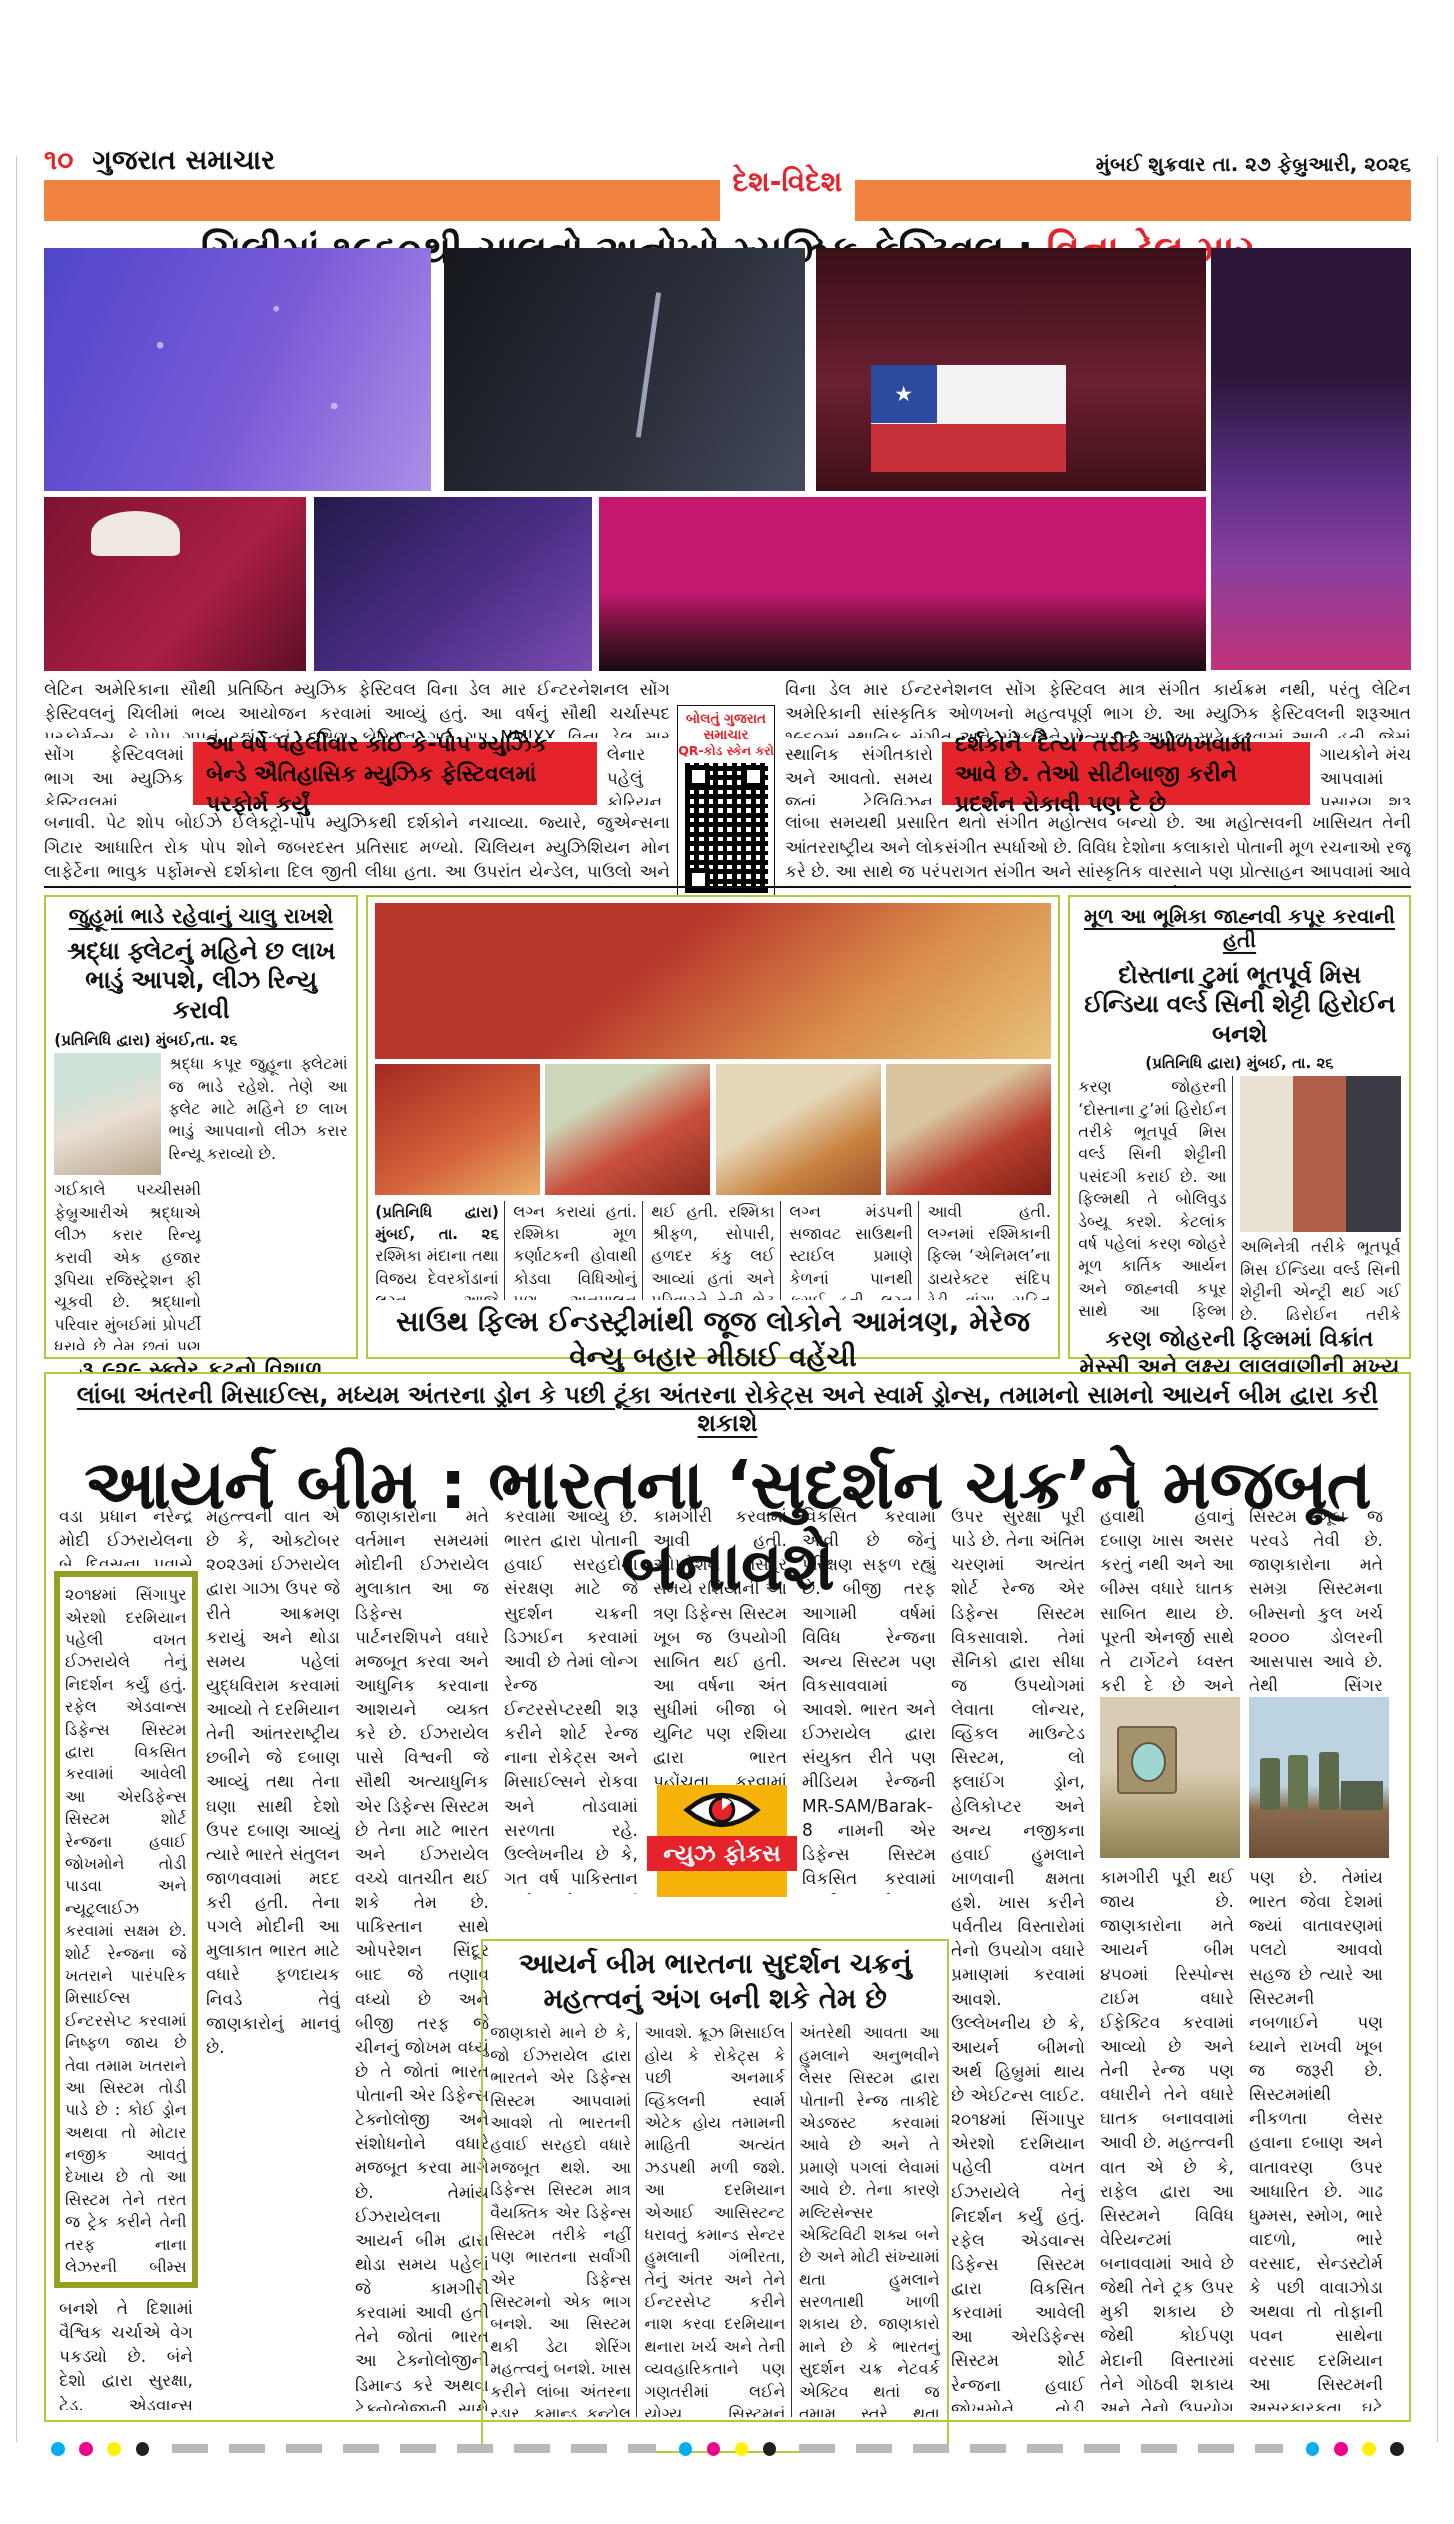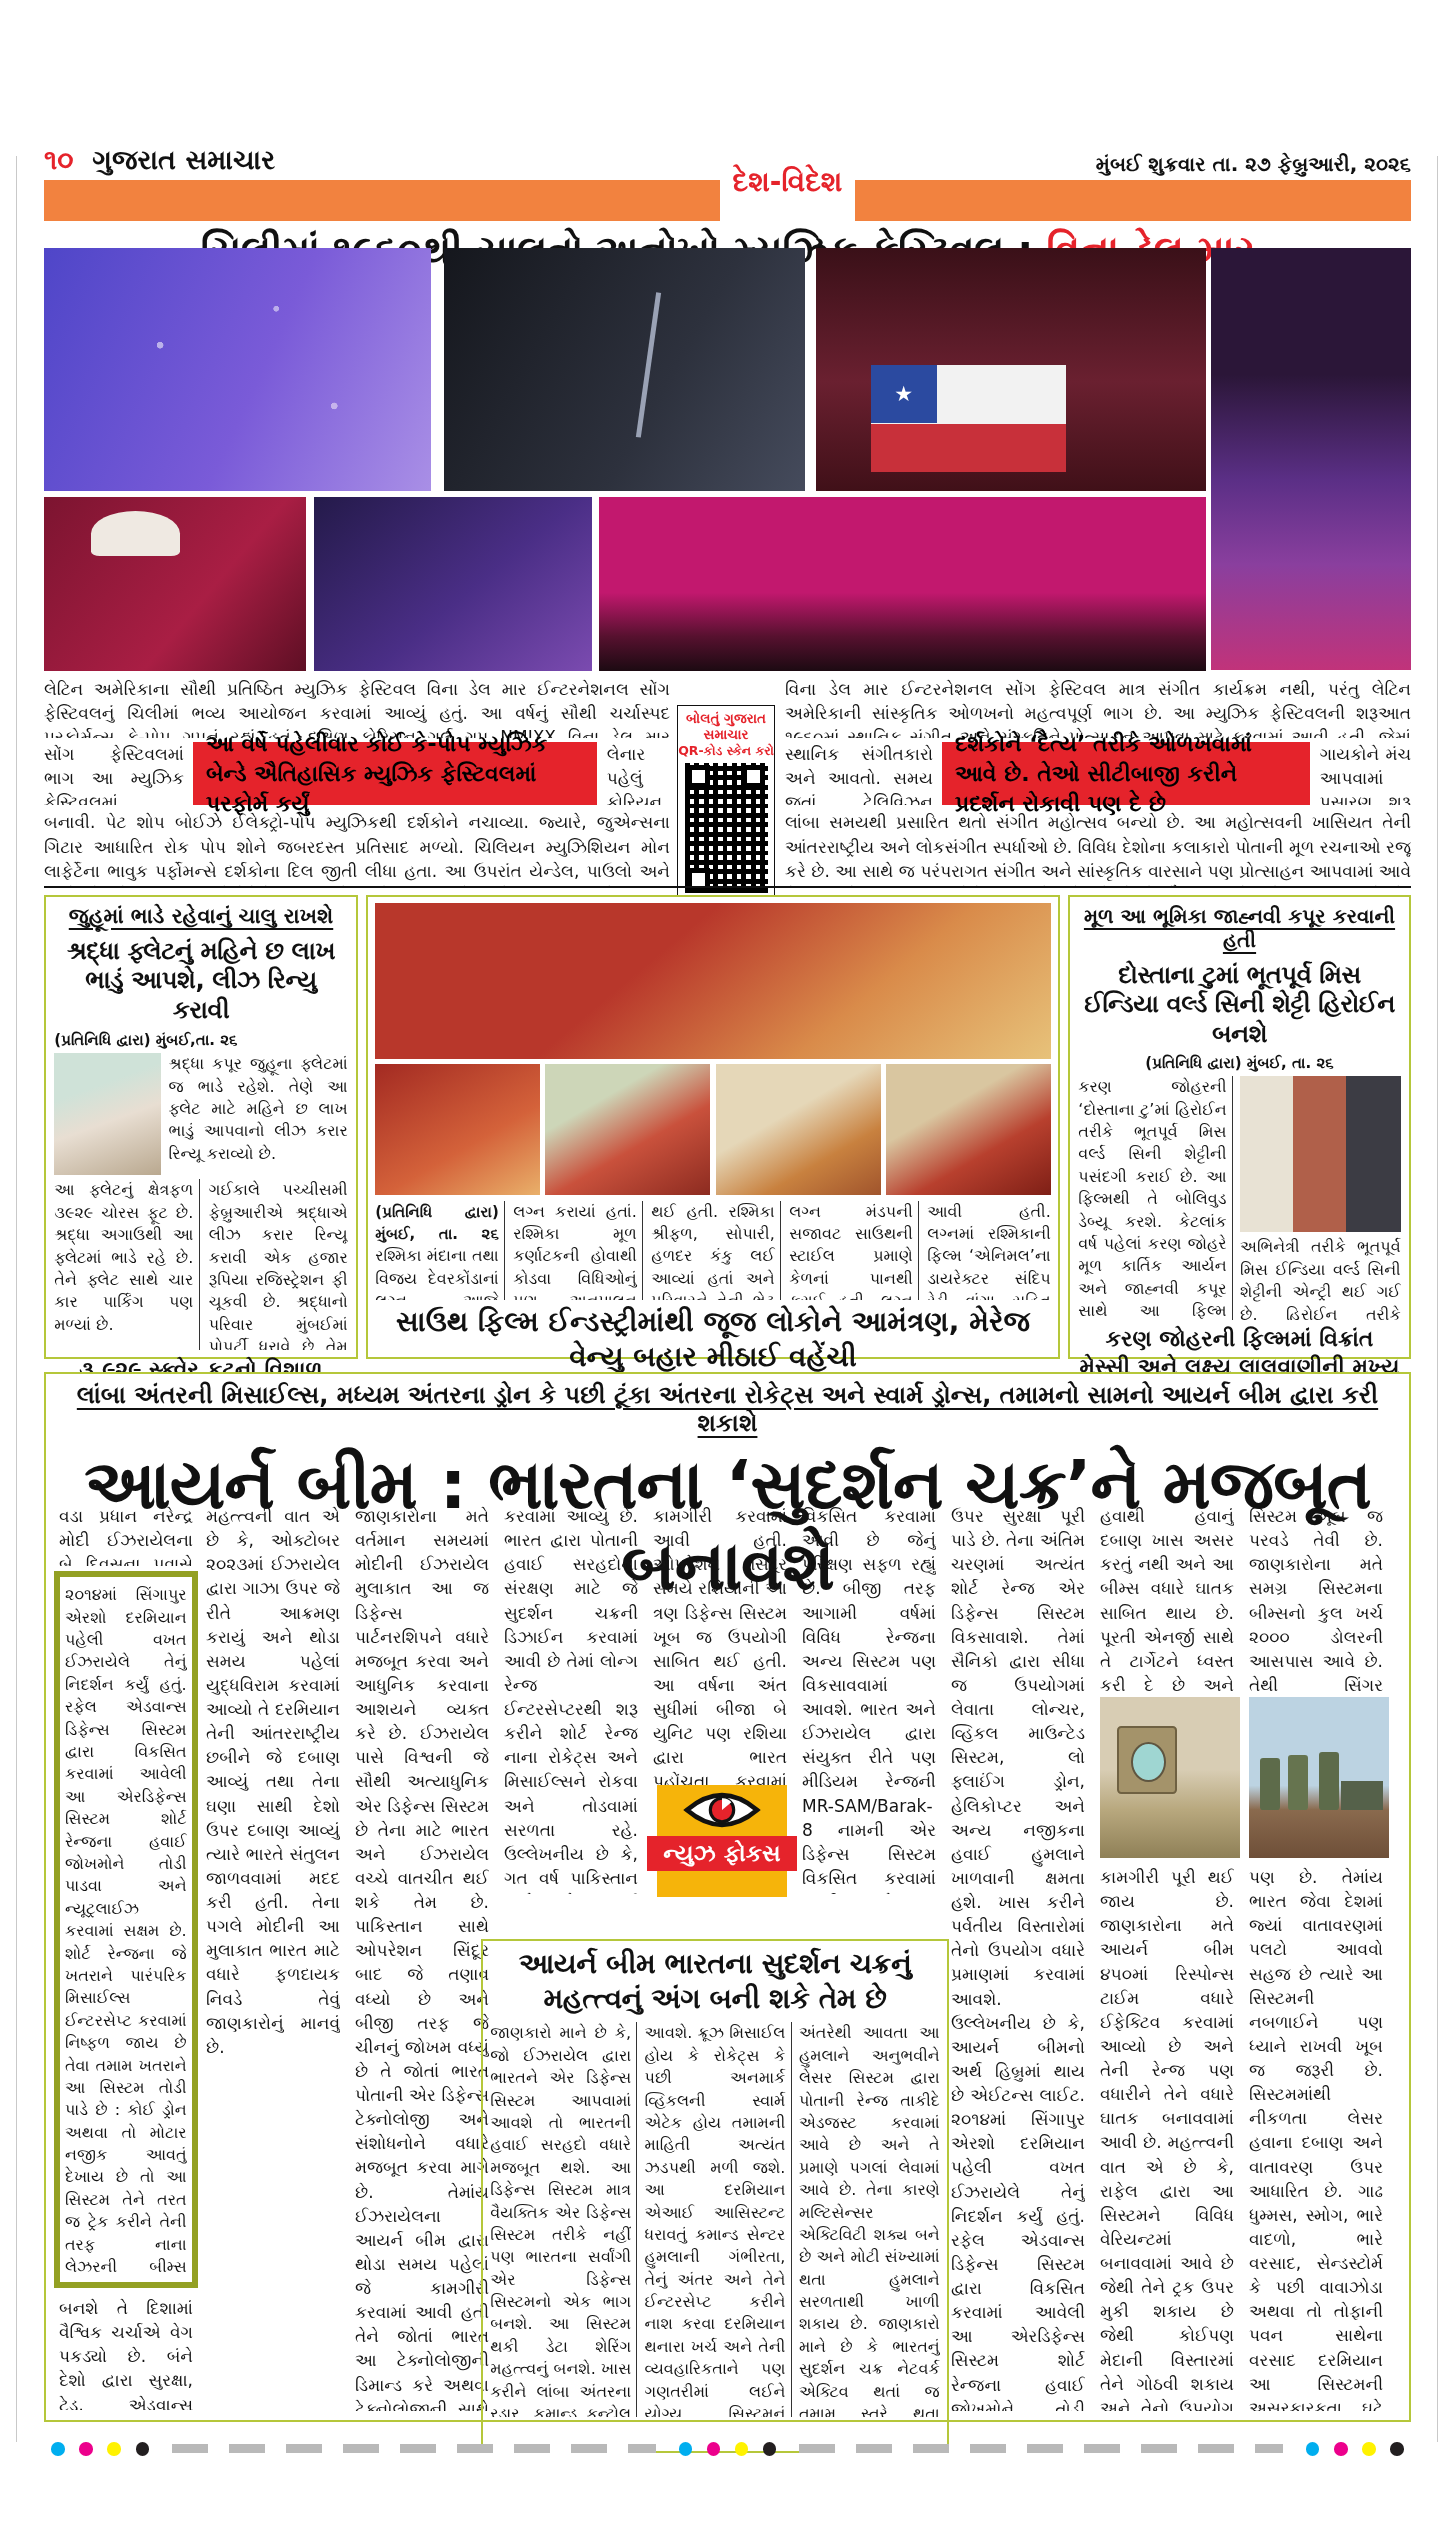--- a/index.html
+++ b/index.html
@@ -98,21 +98,20 @@
 
   <div class="limebox" style="left:44px;top:895px;width:314px;height:464px;padding:7.3px 8.3px;">
     <div class="kicker center" style="font-size:21px;">જુહૂમાં ભાડે રહેવાનું ચાલુ રાખશે</div>
     <div class="headline center" style="font-size:24.4px;line-height:1.22;margin-top:7.3px;">શ્રદ્ધા ફ્લેટનું મહિને છ લાખ ભાડું આપશે, લીઝ રિન્યુ કરાવી</div>
     <div class="byline" style="margin-top:6.2px;">(પ્રતિનિધિ દ્વારા) મુંબઈ,તા. ૨૬</div>
     <div style="display:flex;gap:7.3px;margin-top:4.2px;">
       <div style="width:107px;height:122px;flex:none;background:linear-gradient(160deg,#cfe2d8 0 30%,#e8ded2 55%,#b9a88f);"></div>
       <div class="bt-sm" style="height:122px;">શ્રદ્ધા કપૂર જુહૂના ફ્લેટમાં જ ભાડે રહેશે. તેણે આ ફ્લેટ માટે મહિને છ લાખ ભાડું આપવાનો લીઝ કરાર રિન્યૂ કરાવ્યો છે.</div>
     </div>
     <div style="display:flex;gap:8.3px;margin-top:4.2px;height:171px;">
-      <div class="bt-sm" style="width:50%;border-right:1px solid #333;padding-right:6.2px;">આ ફ્લેટનું ક્ષેત્રફળ ૩૯૨૯ ચોરસ ફૂટ છે. શ્રદ્ધા અગાઉથી આ ફ્લેટમાં ભાડે રહે છે. તેને ફ્લેટ સાથે ચાર કાર પાર્કિંગ પણ મળ્યાં છે.</div>
       <div class="bt-sm" style="width:50%;">ગઈકાલે પચ્ચીસમી ફેબ્રુઆરીએ શ્રદ્ધાએ લીઝ કરાર રિન્યૂ કરાવી એક હજાર રૂપિયા રજિસ્ટ્રેશન ફી ચૂકવી છે. શ્રદ્ધાનો પરિવાર મુંબઈમાં પ્રોપર્ટી ધરાવે છે તેમ છતાં પણ શ્રદ્ધાએ જુહૂમાં ભાડે રહેવાનું પસંદ કર્યું છે. અમિતાભ બચ્ચન સહિત અનેક સેલિબ્રિટી જુહૂમાં રહે છે.</div>
     </div>
     <div class="strap" style="font-size:22px;margin-top:5.2px;">૩,૯૨૯ સ્ક્વેર ફૂટનો વિશાળ ફ્લેટ, સાથે ચાર કાર પાર્કિંગ પણ ઉપલબ્ધ</div>
   </div>
 
   <div class="limebox" style="left:366px;top:895px;width:694px;height:464px;padding:6.2px 7.3px;">
     <div style="display:flex;gap:7.3px;">
       <div style="flex:1;height:156px;background:linear-gradient(140deg,#b8372b 0 40%,#d98b4a 70%,#e7c27a);"></div>
     </div>
     <div style="display:flex;gap:5.2px;margin-top:5.2px;height:131px;">

